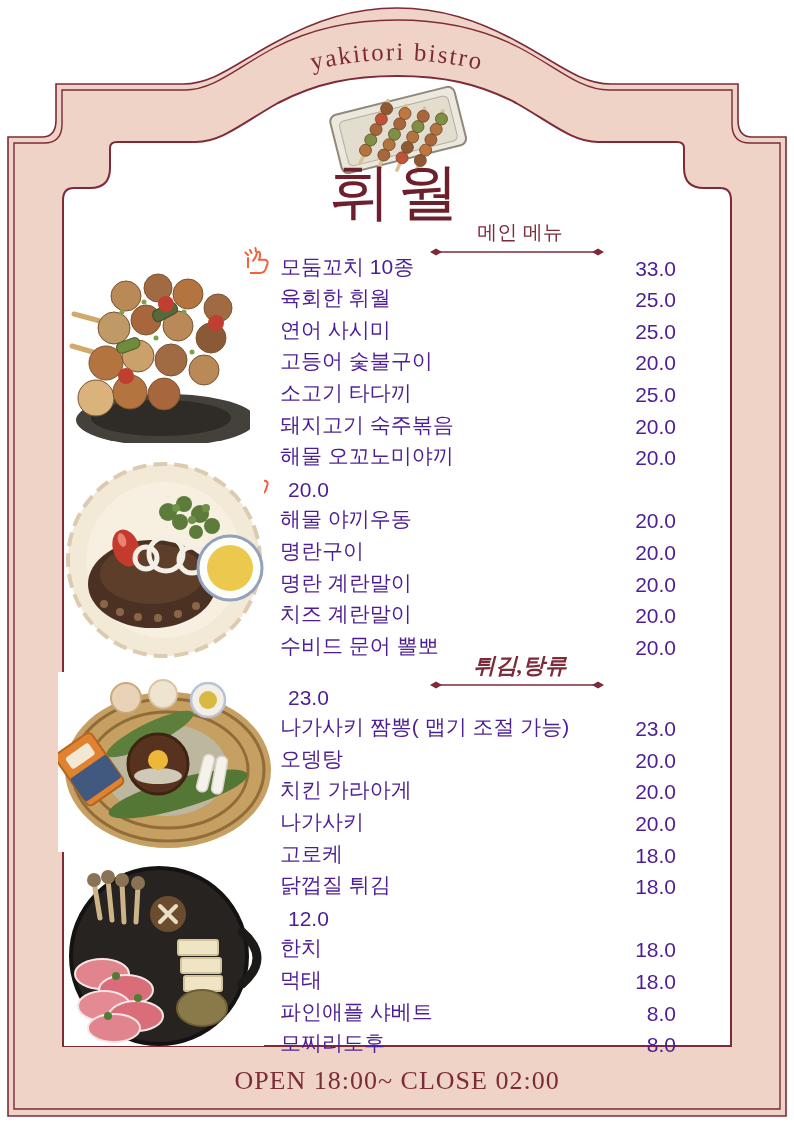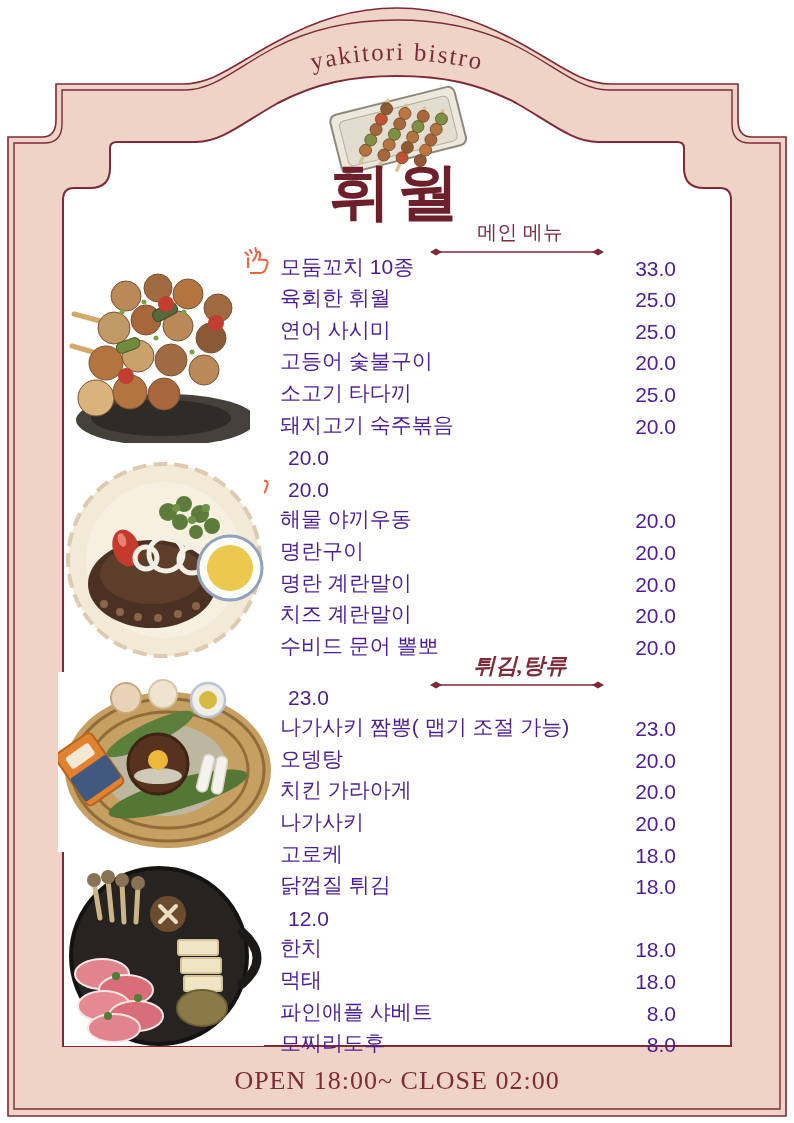--- a/index.html
+++ b/index.html
@@ -2,21 +2,21 @@
 <html><head>
 <meta charset="utf-8">
 <style>
   html,body{margin:0;padding:0;background:#fff;}
   .page{position:relative;width:794px;height:1123px;background:#ffffff;overflow:hidden;
         font-family:"Liberation Sans","DejaVu Sans",sans-serif;}
   .frame-svg{position:absolute;left:0;top:0;width:794px;height:1123px;pointer-events:none;}
   .banner-text{font-family:"Liberation Serif","DejaVu Serif",serif;font-size:25px;letter-spacing:2px;fill:#7d2b38;}
   .illo{position:absolute;left:318px;top:82px;width:160px;height:92px;}
   .title{position:absolute;left:0;right:0;top:150px;text-align:center;
-         font-family:"Liberation Serif","DejaVu Serif",serif;font-weight:bold;
+         font-family:"Liberation Serif","DejaVu Serif",serif;font-weight:normal;
          font-size:62px;color:#6d1f2b;letter-spacing:6px;}
   .sec-title{position:absolute;left:420px;width:200px;text-align:center;color:#7d2b38;}
   .sec1{top:219px;font-size:20px;}
   .sec2{top:651px;font-size:22px;font-family:"Liberation Serif","DejaVu Serif",serif;
         font-style:italic;font-weight:bold;}
   .divider{position:absolute;left:428px;width:178px;height:12px;}
   .d1{top:246px;}
   .d2{top:679px;}
   .rows{position:absolute;left:250px;width:426px;}
   .row{display:flex;align-items:flex-end;height:31.6px;color:#4c1d95;font-size:21px;}
@@ -158,20 +158,21 @@
         <span class="iname">소고기 타다끼</span>
         <span class="price">25.0</span>
       </div>
       <div class="row">
         <span class="thumb"></span>
         <span class="iname">돼지고기 숙주볶음</span>
         <span class="price">20.0</span>
       </div>
       <div class="row">
         <span class="thumb"></span>
+        <span class="iname">해물 오꼬노미야끼</span>
         <span class="price">20.0</span>
       </div>
       <div class="row">
         <span class="thumb">
           <svg width="30" height="32" viewBox="0 0 30 32">
             <g fill="none" stroke="#f2603d" stroke-width="2" stroke-linecap="round">
               <line x1="6" y1="12" x2="6" y2="27"></line>
               <path d="M6,27 h12 c3,0 5,-1.6 5.8,-4.2 l1.7,-5.2 c0.6,-2.1 -0.9,-3.8 -3,-3.8 h-5.6 c0.9,-2.1 1.4,-4.8 1.1,-6.5 c-0.4,-2.2 -3,-2.2 -3.3,0 c-0.4,2.7 -1.9,5.8 -3.7,7.4"></path>
               <line x1="8" y1="4" x2="9.6" y2="7"></line>
               <line x1="13.5" y1="2" x2="13.9" y2="5.4"></line>

